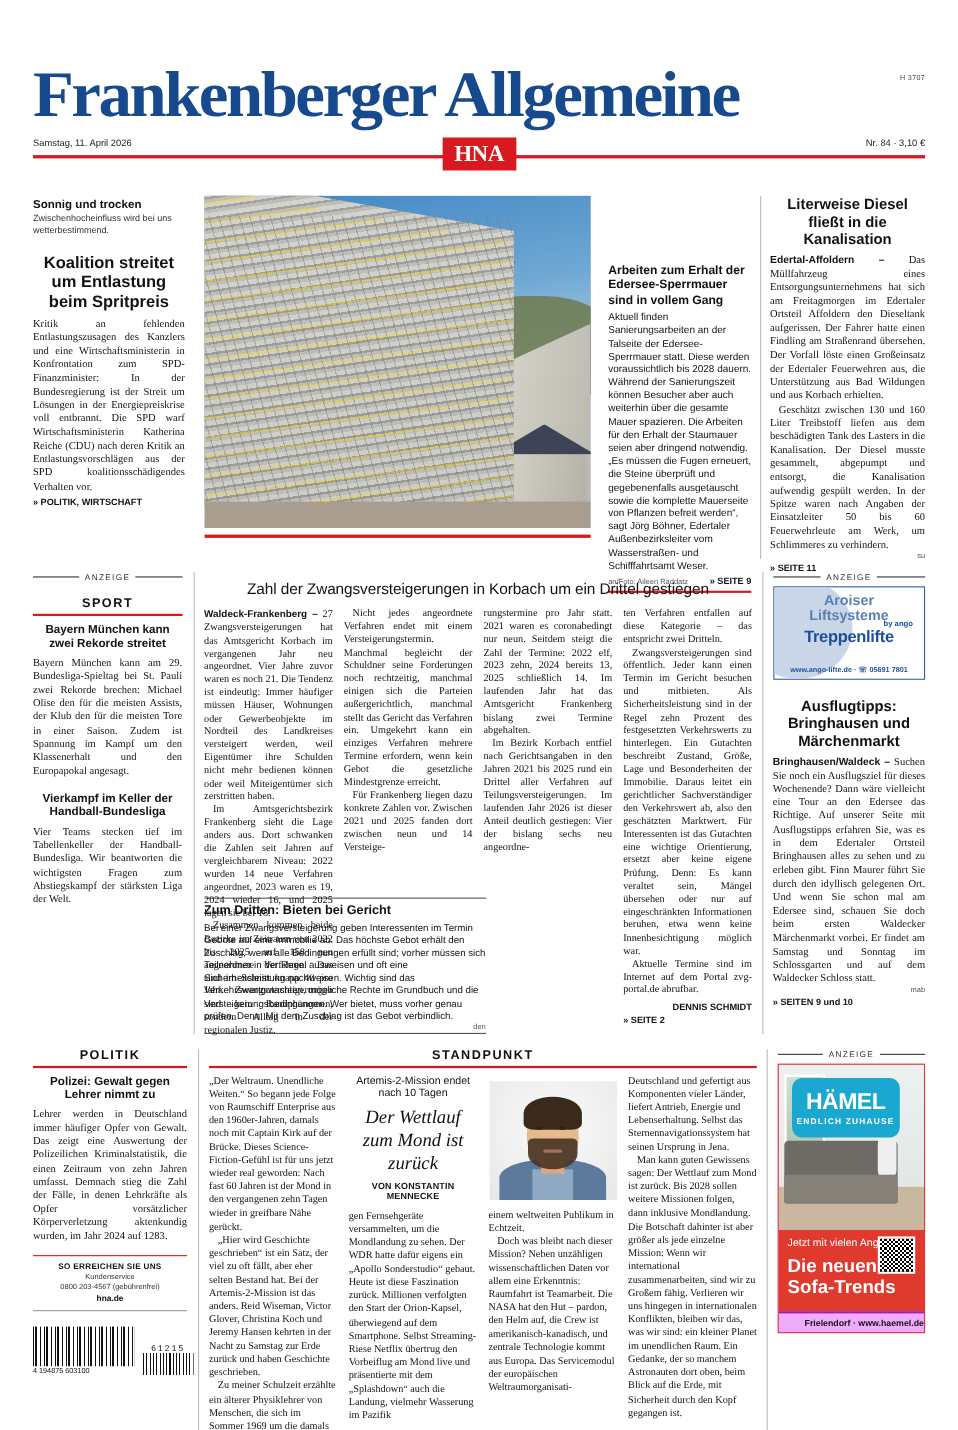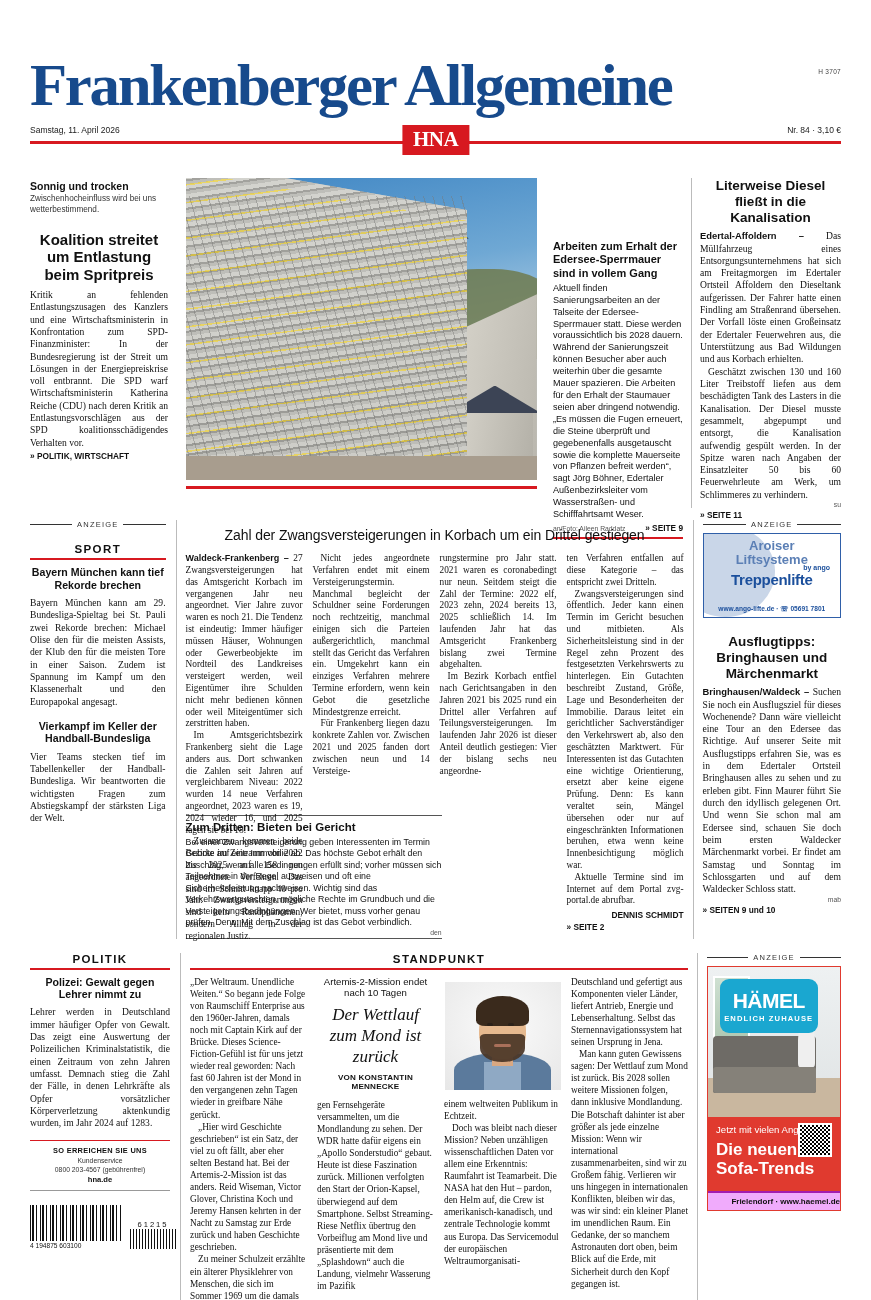--- a/index.html
+++ b/index.html
@@ -339,21 +339,21 @@
   </div>
 
   <div class="band">
 
     <div class="band-l">
       <div class="anzeige-lbl">ANZEIGE</div>
 
       <div style="margin-top:14px">
         <div class="sect-hd">SPORT</div>
         <div class="sect-rule"></div>
-        <div class="sub-hd">Bayern München kann tief Rekorde brechen</div>
+        <div class="sub-hd">Bayern München kann zwei Rekorde streitet</div>
         <div class="body-serif">Bayern München kann am 29. Bundesliga-Spieltag bei St. Pauli zwei Rekorde brechen: Michael Olise den für die meisten Assists, der Klub den für die meisten Tore in einer Saison. Zudem ist Spannung im Kampf um den Klassenerhalt und den Europapokal angesagt.</div>
         <div class="sub-hd" style="margin-top:12px">Vierkampf im Keller der Handball-Bundesliga</div>
         <div class="body-serif">Vier Teams stecken tief im Tabellenkeller der Handball-Bundesliga. Wir beantworten die wichtigsten Fragen zum Abstiegskampf der stärksten Liga der Welt.</div>
       </div>
     </div>
 
     <div class="band-c">
       <div class="main-sub">Zahl der Zwangsversteigerungen in Korbach um ein Drittel gestiegen</div>
 
       <div class="main-cols">

